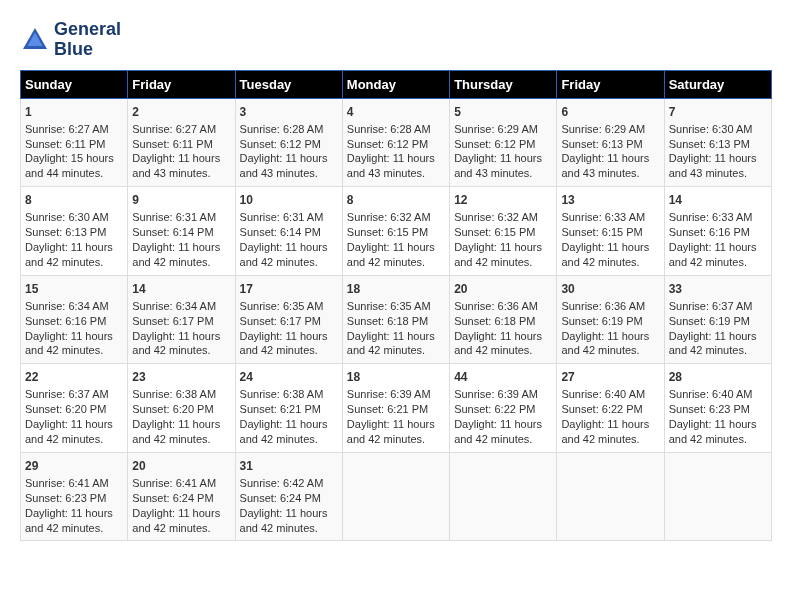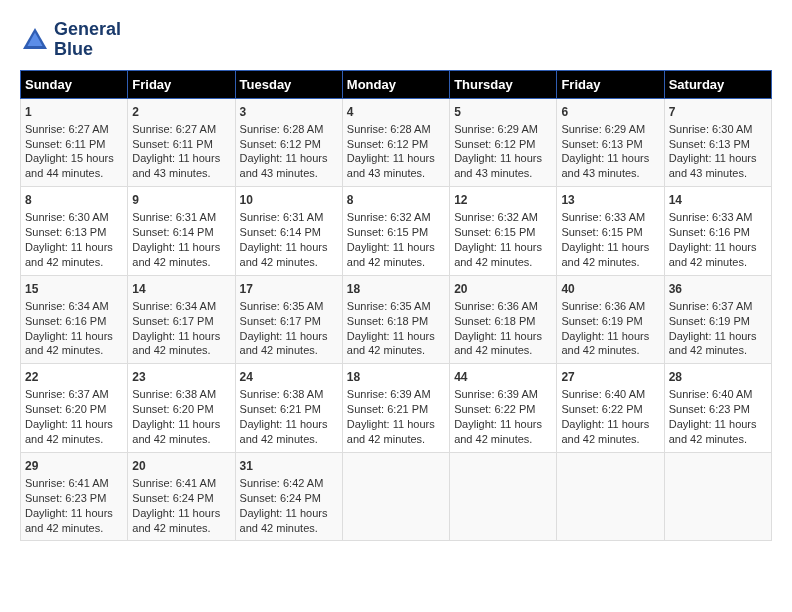--- a/index.html
+++ b/index.html
@@ -232,27 +232,27 @@
           <div>Sunset: 6:18 PM</div>
           <div>Daylight: 11 hours and 42 minutes.</div>
         </td>
         <td>
           <span class="day-num">20</span>
           <div>Sunrise: 6:36 AM</div>
           <div>Sunset: 6:18 PM</div>
           <div>Daylight: 11 hours and 42 minutes.</div>
         </td>
         <td>
-          <span class="day-num">40</span>
+          <span class="day-num">30</span>
           <div>Sunrise: 6:36 AM</div>
           <div>Sunset: 6:19 PM</div>
           <div>Daylight: 11 hours and 42 minutes.</div>
         </td>
         <td>
-          <span class="day-num">36</span>
+          <span class="day-num">33</span>
           <div>Sunrise: 6:37 AM</div>
           <div>Sunset: 6:19 PM</div>
           <div>Daylight: 11 hours and 42 minutes.</div>
         </td>
       </tr>
       <tr>
         <td>
           <span class="day-num">22</span>
           <div>Sunrise: 6:37 AM</div>
           <div>Sunset: 6:20 PM</div>

